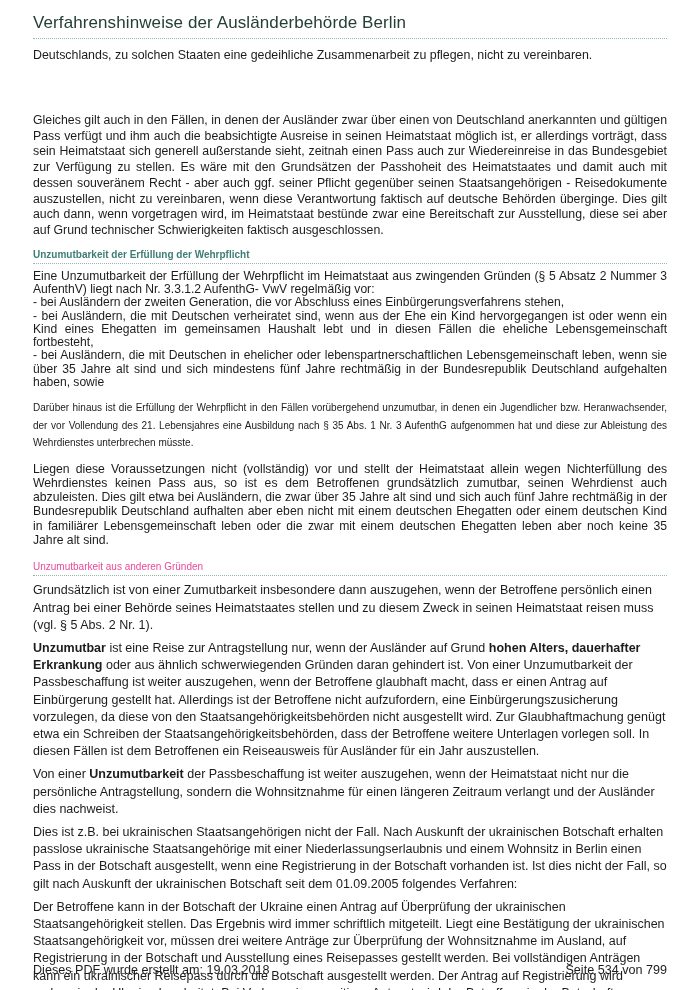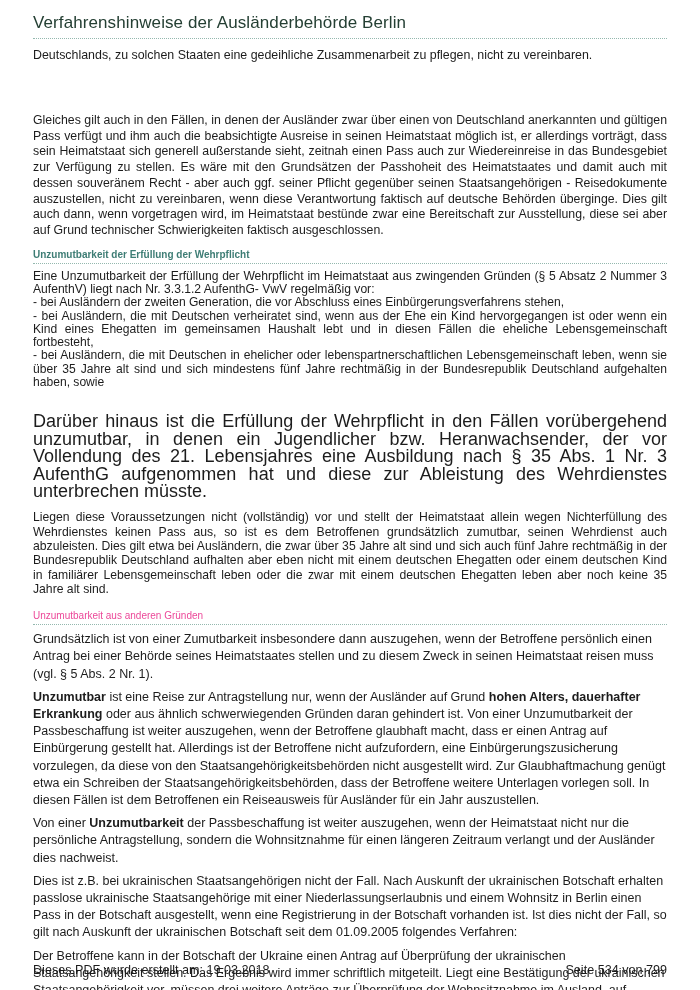--- a/index.html
+++ b/index.html
@@ -51,23 +51,23 @@
   }
   .h1c { color: #3e7d75; font-weight: 700; }
   .h2c { color: #ec4899; font-weight: 400; margin-top: 14px; }
   .listpara {
     margin-top: 6px;
     line-height: 13.3px;
     font-size: 12.1px;
   }
   .listpara div { margin: 0; }
   .loose {
-    margin-top: 24px;
+    margin-top: 10px;
     line-height: 17.4px;
-    font-size: 18px;
+    font-size: 10px;
   }
   .tight {
     margin-top: 10px;
     line-height: 14.3px;
     font-size: 12.2px;
   }
   .body2 {
     margin: 6px 0 0 0;
     font-size: 12.5px;
     line-height: 17.2px;

